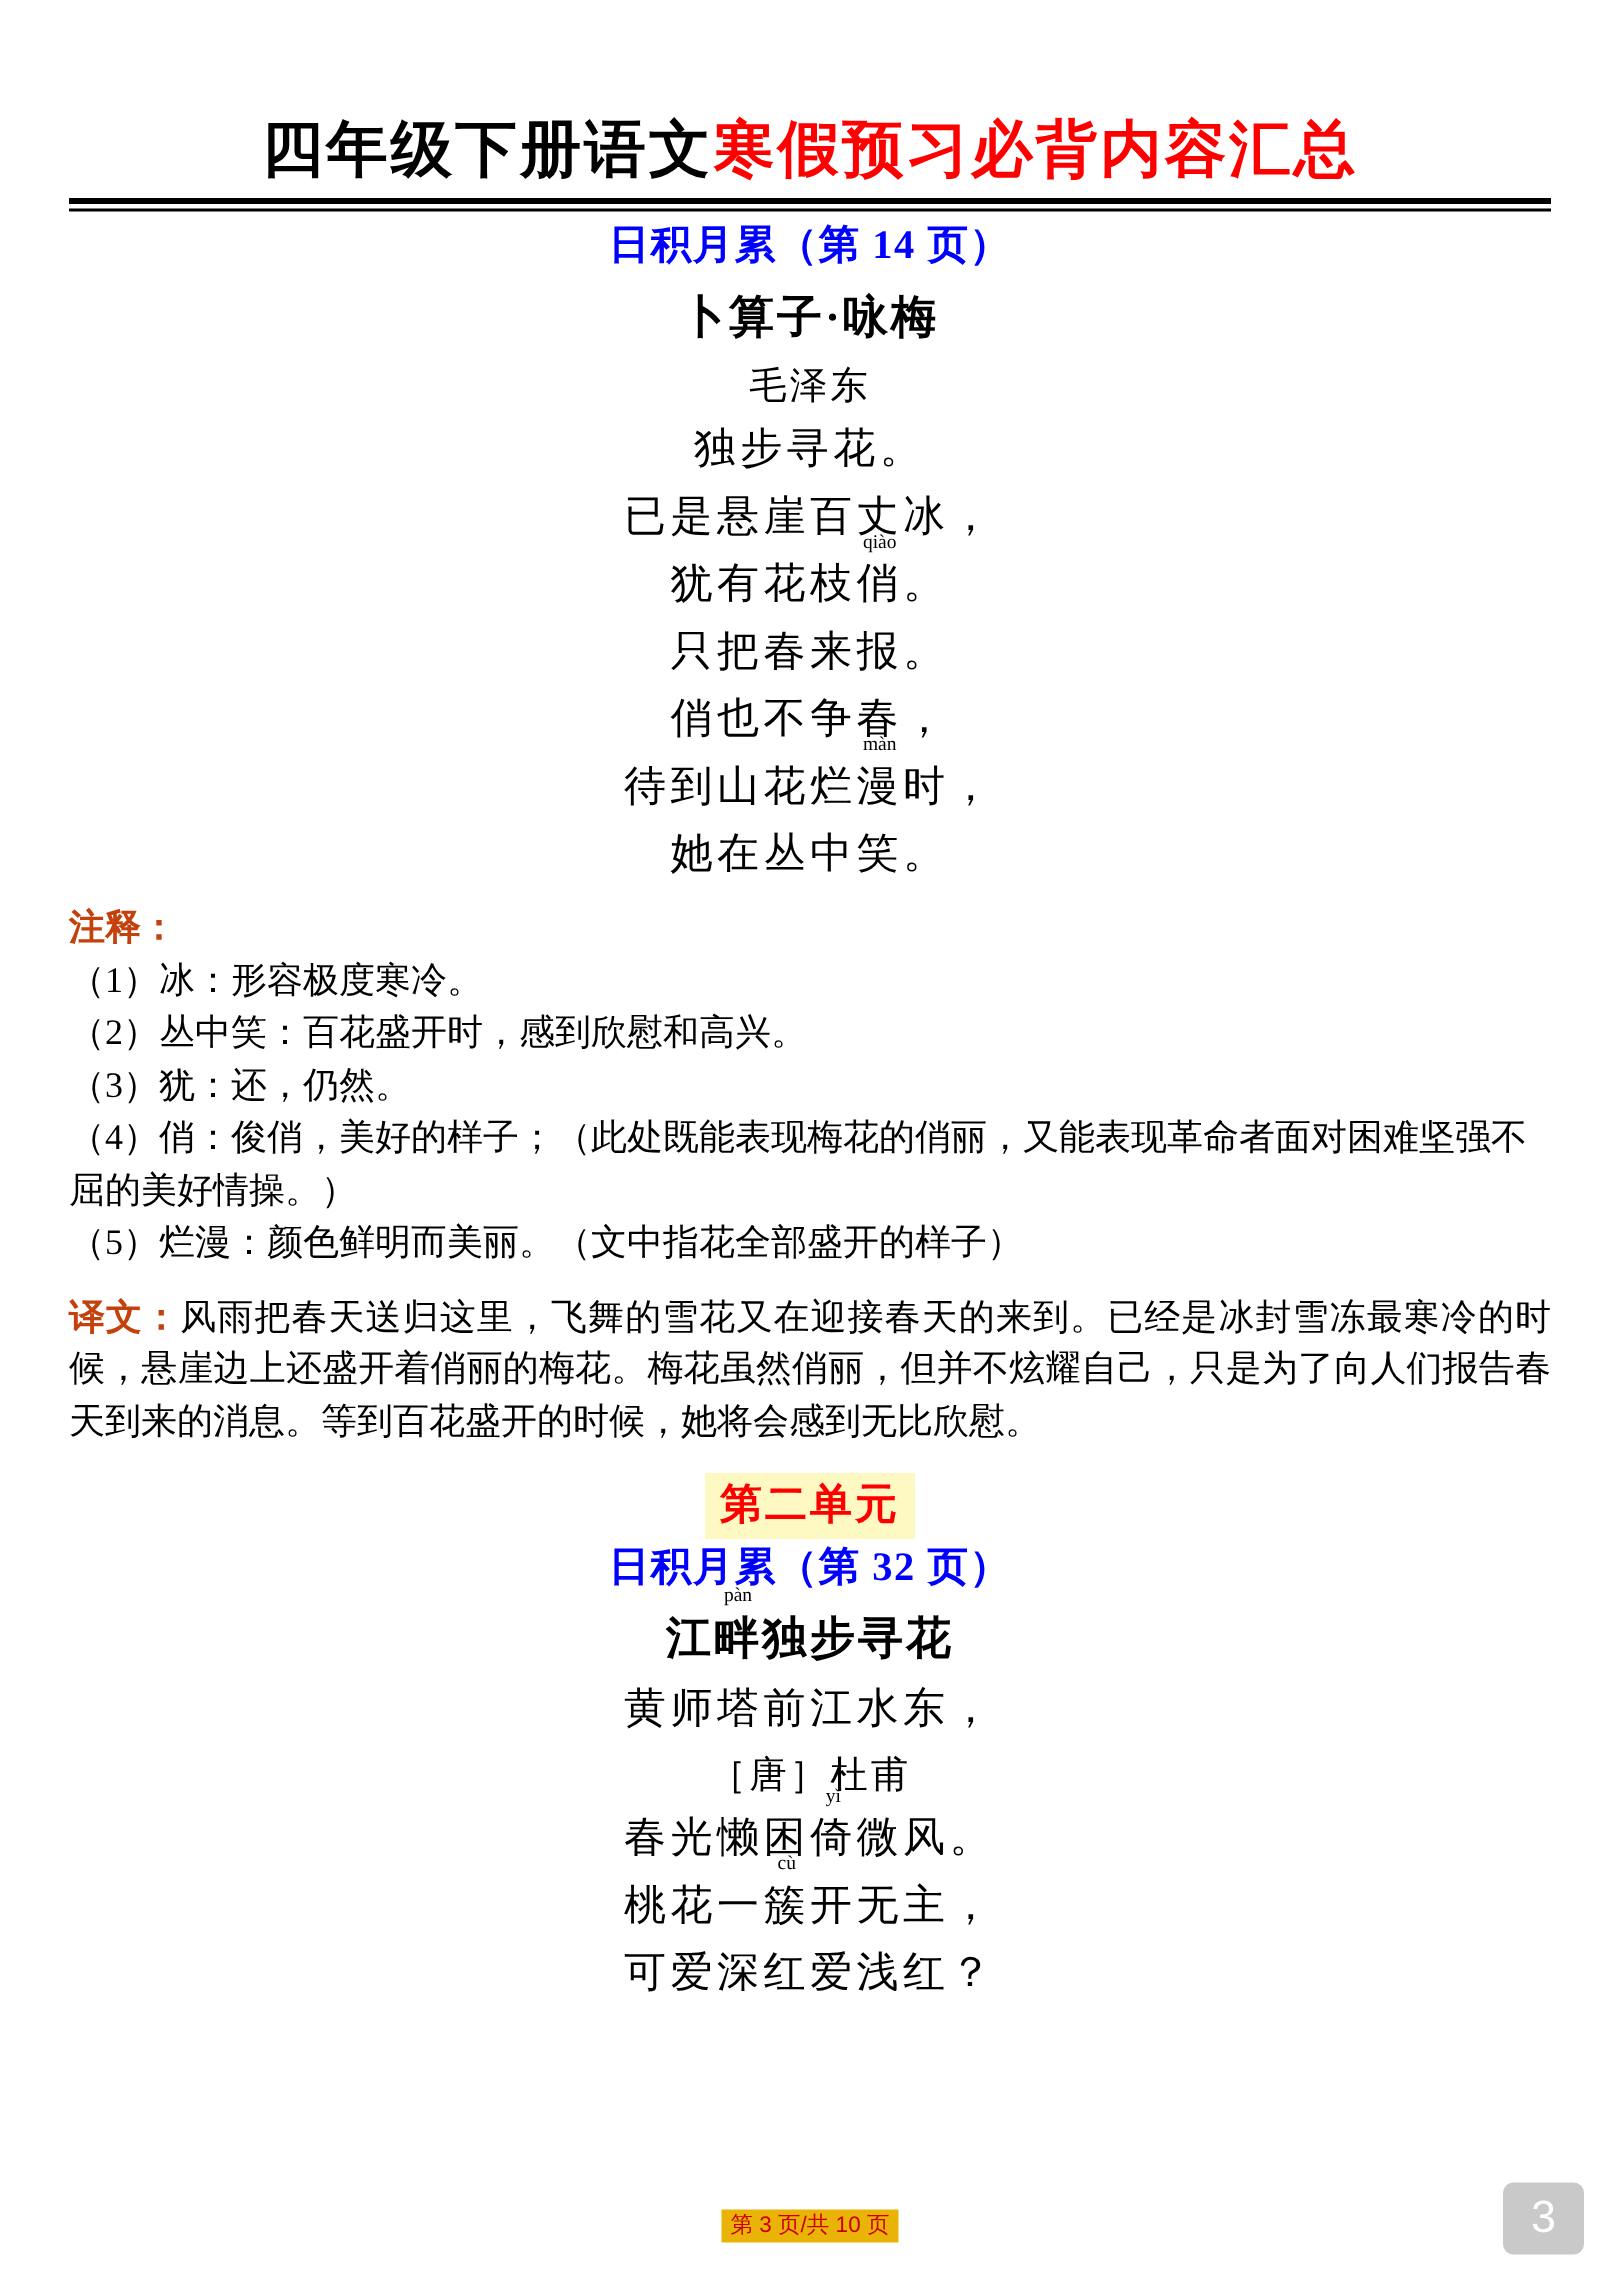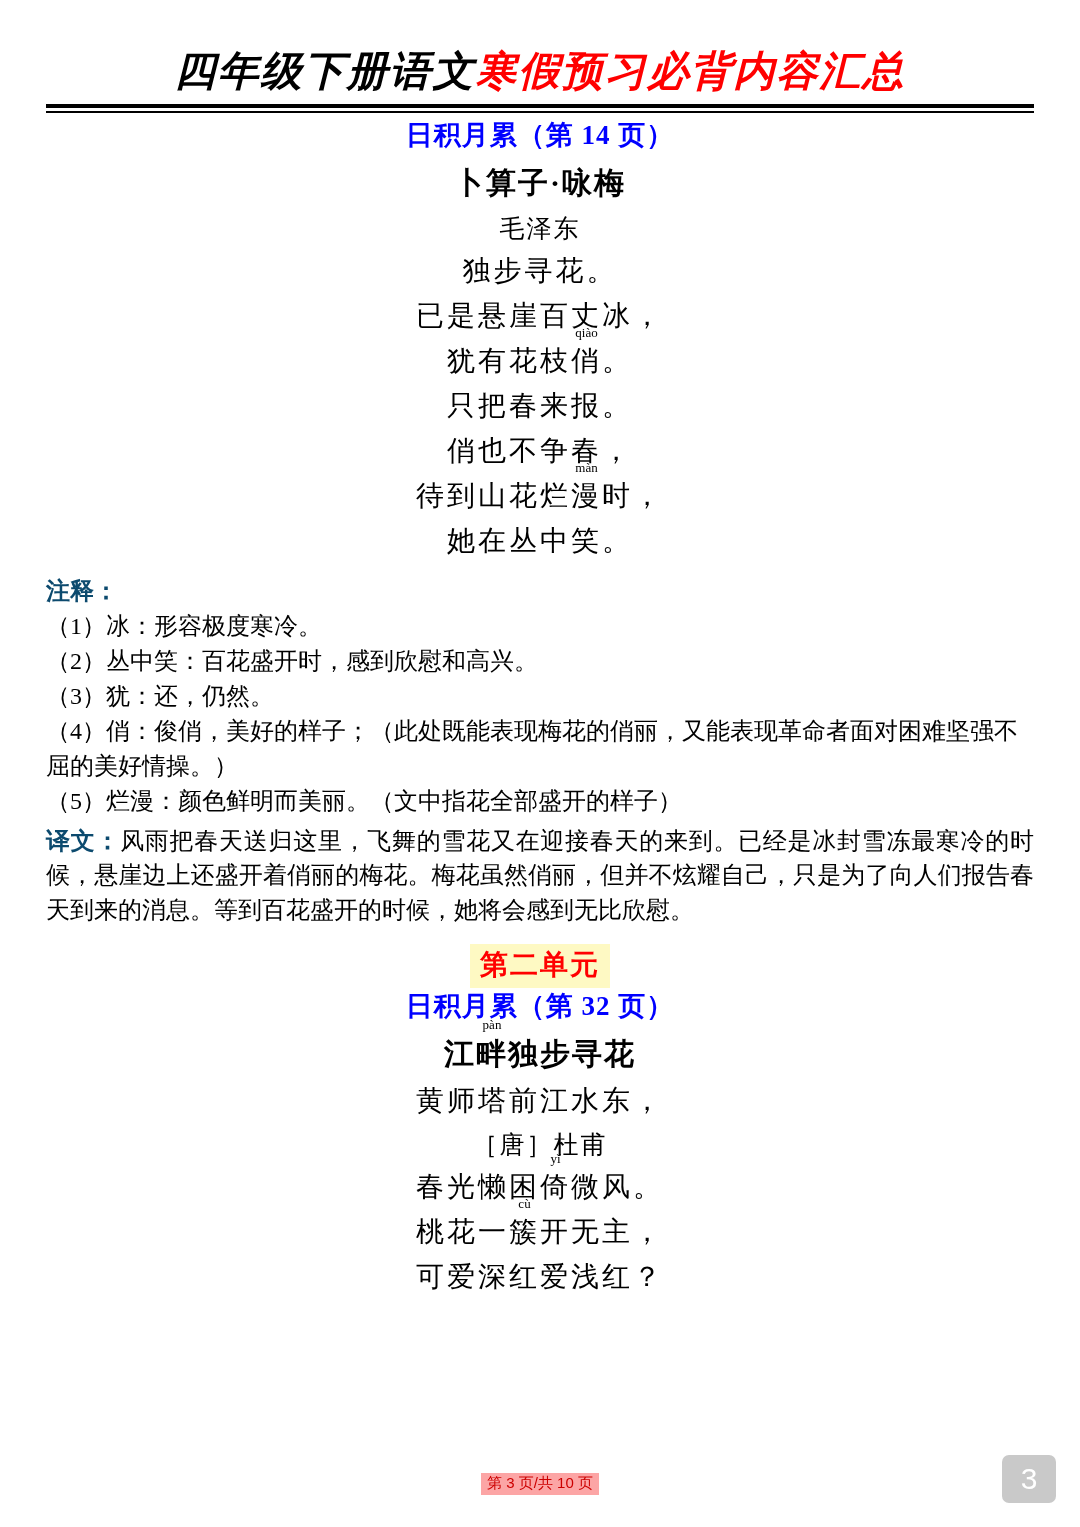--- a/index.html
+++ b/index.html
@@ -19,23 +19,22 @@
   .page {
     position: relative;
     width: 1080px;
     height: 1527px;
     box-sizing: border-box;
     padding: 0 46px;
   }
 
   
   .header-wrap {
-    padding-top: 48px;
+    padding-top: 76px;
     text-align: center;
-    font-style: italic;
   }
   .header-title {
     font-size: 41px;
     font-weight: bold;
     letter-spacing: 2px;
     line-height: 1.15;
     white-space: nowrap;
   }
   .header-title .black { color: #000000; }
   .header-title .red { color: #ff0000; }
@@ -98,28 +97,28 @@
     font-weight: normal;
   }
 
   
   .notes {
     margin-top: 14px;
     font-size: 24px;
     line-height: 1.42;
   }
   .label-red {
-    color: #0c4a6e;
+    color: #c2410c;
     font-weight: bold;
   }
   .notes .nline {
     margin-top: 1px;
   }
   .trans {
-    margin-top: 6px;
+    margin-top: 16px;
     font-size: 24px;
     line-height: 1.45;
     text-align: justify;
   }
 
   
   .unit-badge-row {
     text-align: center;
     margin-top: 16px;
   }
@@ -136,21 +135,21 @@
   
   .footer {
     position: absolute;
     left: 0;
     right: 0;
     bottom: 32px;
     text-align: center;
   }
   .footer-badge {
     display: inline-block;
-    background: #fca5a5;
+    background: #eab308;
     color: #cc0000;
     font-size: 15px;
     padding: 1px 6px 2px 6px;
     font-family: "Liberation Sans", sans-serif;
   }
   .page-number-chip {
     position: absolute;
     right: 24px;
     bottom: 24px;
     width: 54px;

